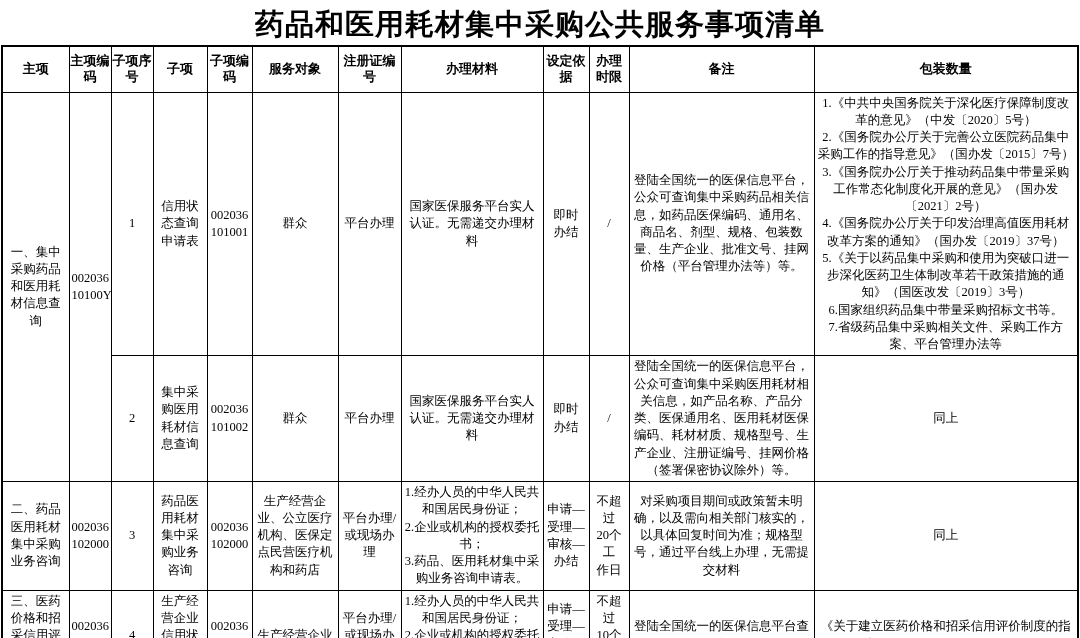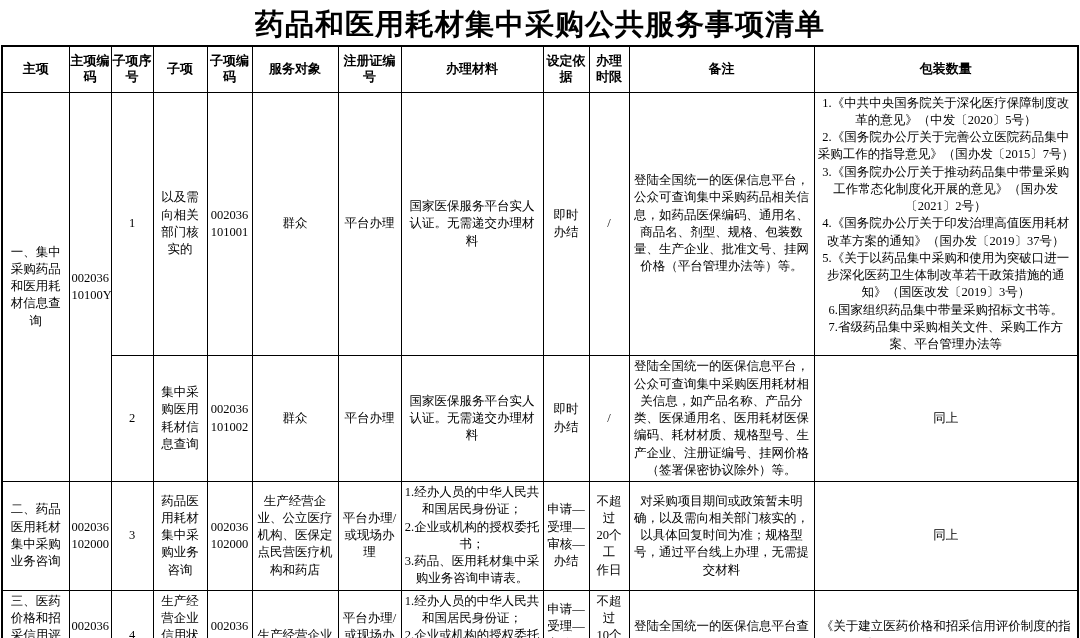--- a/index.html
+++ b/index.html
@@ -73,21 +73,21 @@
         <th>备注</th>
         <th>包装数量</th>
       </tr>
     </thead>
     <tbody>
       <tr class="r1">
         <td rowspan="2">一、集中采购药品和医用耗材信息查询</td>
         <td rowspan="2">002036
 10100Y</td>
         <td>1</td>
-        <td>以及需向相关部门核实的</td>
+        <td>信用状态查询申请表</td>
         <td>002036
 101001</td>
         <td>群众</td>
         <td>平台办理</td>
         <td class="left">国家医保服务平台实人认证。无需递交办理材料</td>
         <td>即时
 办结</td>
         <td>/</td>
         <td class="left">登陆全国统一的医保信息平台，公众可查询集中采购药品相关信息，如药品医保编码、通用名、商品名、剂型、规格、包装数量、生产企业、批准文号、挂网价格（平台管理办法等）等。</td>
         <td class="basis-long">1.《中共中央国务院关于深化医疗保障制度改革的意见》（中发〔2020〕5号）

